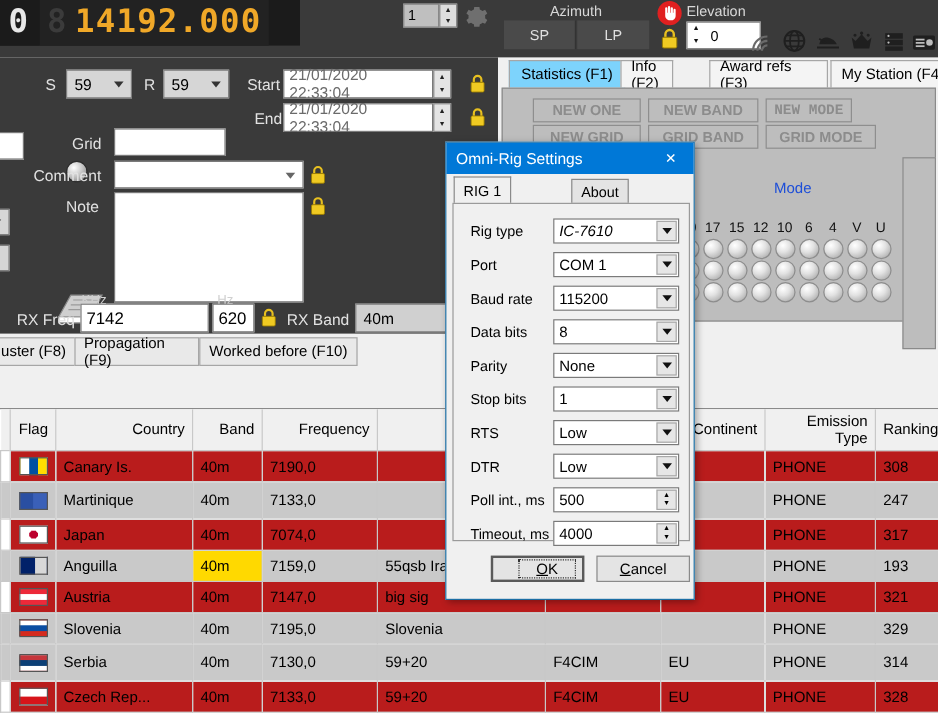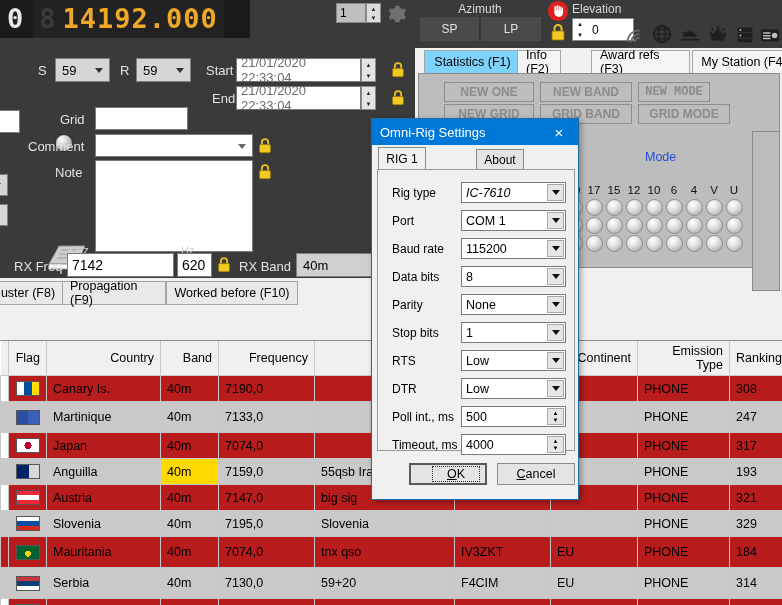--- a/index.html
+++ b/index.html
@@ -486,34 +486,20 @@
             <td class="flagcell"><span class="flag" style="background: linear-gradient(rgb(255, 255, 255) 0px, rgb(255, 255, 255) 33%, rgb(11, 78, 162) 33%, rgb(11, 78, 162) 66%, rgb(213, 43, 30) 66%);"></span></td>
             <td>Slovenia</td>
             <td>40m</td>
             <td>7195,0</td>
             <td>Slovenia</td>
             <td></td>
             <td></td>
             <td>PHONE</td>
             <td>329</td>
           </tr>
-          <tr class="norm">
-            <td class="marker">
-              <div class="mk-teal"></div>
-            </td>
-            <td class="flagcell"><span class="flag" style="background: radial-gradient(circle at 50% 60%, rgb(255, 215, 0) 0px, rgb(255, 215, 0) 22%, rgb(0, 98, 51) 22%);"></span></td>
-            <td>Mauritania</td>
-            <td>40m</td>
-            <td>7074,0</td>
-            <td>tnx qso</td>
-            <td>IV3ZKT</td>
-            <td>EU</td>
-            <td>PHONE</td>
-            <td>184</td>
-          </tr>
           <tr class="alt">
             <td class="marker">
               <div class="mk-gray"></div>
             </td>
             <td class="flagcell"><span class="flag" style="background: linear-gradient(rgb(198, 54, 60) 0px, rgb(198, 54, 60) 33%, rgb(12, 64, 118) 33%, rgb(12, 64, 118) 66%, rgb(255, 255, 255) 66%);"></span></td>
             <td>Serbia</td>
             <td>40m</td>
             <td>7130,0</td>
             <td>59+20</td>
             <td>F4CIM</td>

